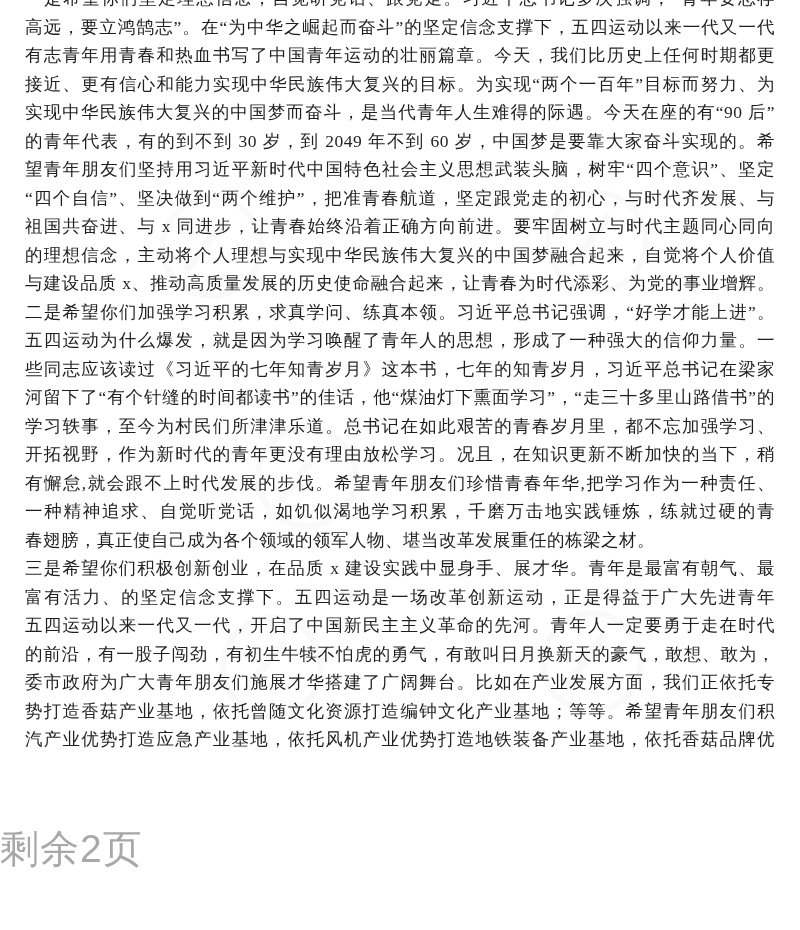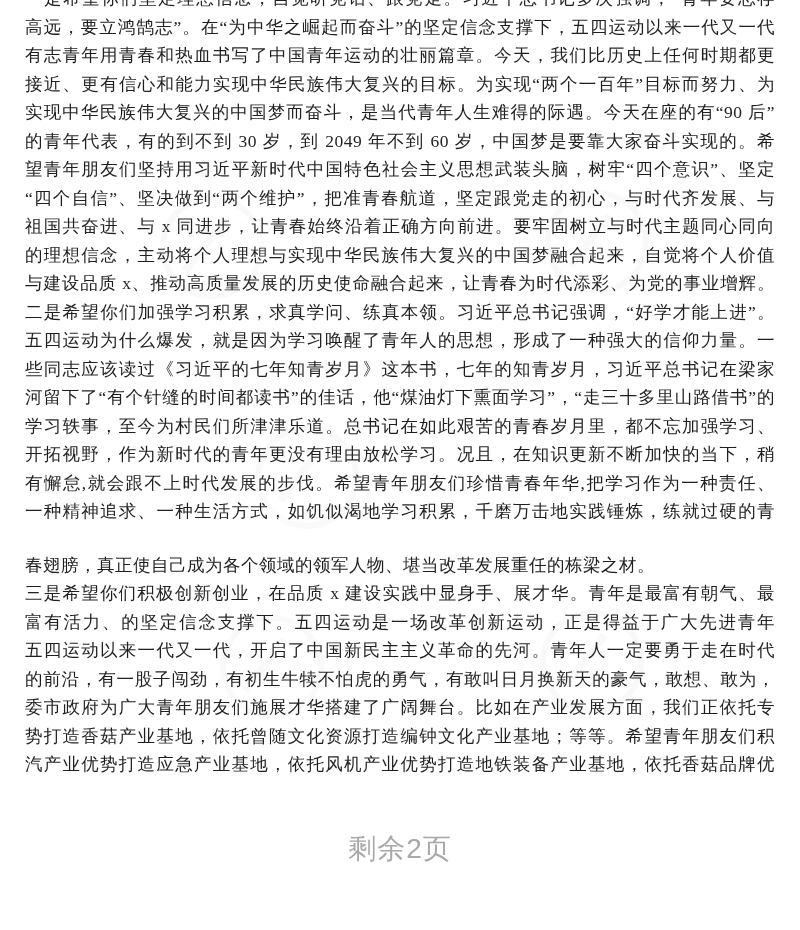--- a/index.html
+++ b/index.html
@@ -23,31 +23,29 @@
   }
   .doc-text .line{
     text-align:justify;
     text-align-last:justify;
     white-space:normal;
     height:28.5px;
     overflow:hidden;
   }
   .doc-text .line.para-end{
     text-align-last:left;
-    margin-top:25px;
   }
   .footer-hint{
     position:absolute;
     left:0;top:832px;
     width:100%;
     display:flex;
-    justify-content:center;
     gap:38px;
     font-family:"Liberation Sans","DejaVu Sans",sans-serif;
-    font-size:28px;
+    font-size:39px;
     line-height:34px;
     color:#a8a8a8;
     letter-spacing:1px;
   }
   
   .wm{
     position:absolute;
     width:92px;height:92px;
     border:6px solid #8a8a8a;
     border-radius:50%;
@@ -87,21 +85,21 @@
       <div class="line">祖国共奋进、与 x 同进步，让青春始终沿着正确方向前进。要牢固树立与时代主题同心同向</div>
       <div class="line">的理想信念，主动将个人理想与实现中华民族伟大复兴的中国梦融合起来，自觉将个人价值</div>
       <div class="line">与建设品质 x、推动高质量发展的历史使命融合起来，让青春为时代添彩、为党的事业增辉。</div>
       <div class="line">二是希望你们加强学习积累，求真学问、练真本领。习近平总书记强调，“好学才能上进”。</div>
       <div class="line">五四运动为什么爆发，就是因为学习唤醒了青年人的思想，形成了一种强大的信仰力量。一</div>
       <div class="line">些同志应该读过《习近平的七年知青岁月》这本书，七年的知青岁月，习近平总书记在梁家</div>
       <div class="line">河留下了“有个针缝的时间都读书”的佳话，他“煤油灯下熏面学习”，“走三十多里山路借书”的</div>
       <div class="line">学习轶事，至今为村民们所津津乐道。总书记在如此艰苦的青春岁月里，都不忘加强学习、</div>
       <div class="line">开拓视野，作为新时代的青年更没有理由放松学习。况且，在知识更新不断加快的当下，稍</div>
       <div class="line">有懈怠,就会跟不上时代发展的步伐。希望青年朋友们珍惜青春年华,把学习作为一种责任、</div>
-      <div class="line">一种精神追求、一种生活方式，如饥似渴地学习积累，千磨万击地实践锤炼，练就过硬的青</div>
+      <div class="line">一种精神追求、自觉听党话，如饥似渴地学习积累，千磨万击地实践锤炼，练就过硬的青</div>
       <div class="line para-end">春翅膀，真正使自己成为各个领域的领军人物、堪当改革发展重任的栋梁之材。</div>
       <div class="line">三是希望你们积极创新创业，在品质 x 建设实践中显身手、展才华。青年是最富有朝气、最</div>
       <div class="line">富有活力、的坚定信念支撑下。五四运动是一场改革创新运动，正是得益于广大先进青年</div>
       <div class="line">五四运动以来一代又一代，开启了中国新民主主义革命的先河。青年人一定要勇于走在时代</div>
       <div class="line">的前沿，有一股子闯劲，有初生牛犊不怕虎的勇气，有敢叫日月换新天的豪气，敢想、敢为，</div>
       <div class="line">委市政府为广大青年朋友们施展才华搭建了广阔舞台。比如在产业发展方面，我们正依托专</div>
       <div class="line">势打造香菇产业基地，依托曾随文化资源打造编钟文化产业基地；等等。希望青年朋友们积</div>
       <div class="line">汽产业优势打造应急产业基地，依托风机产业优势打造地铁装备产业基地，依托香菇品牌优</div>
     </div>
 

